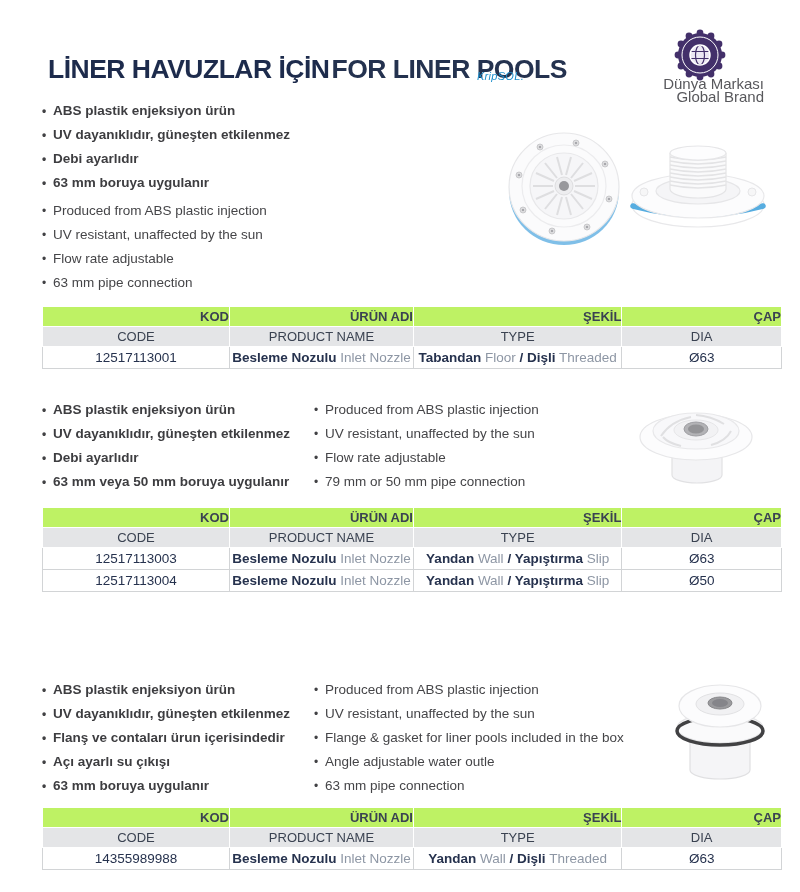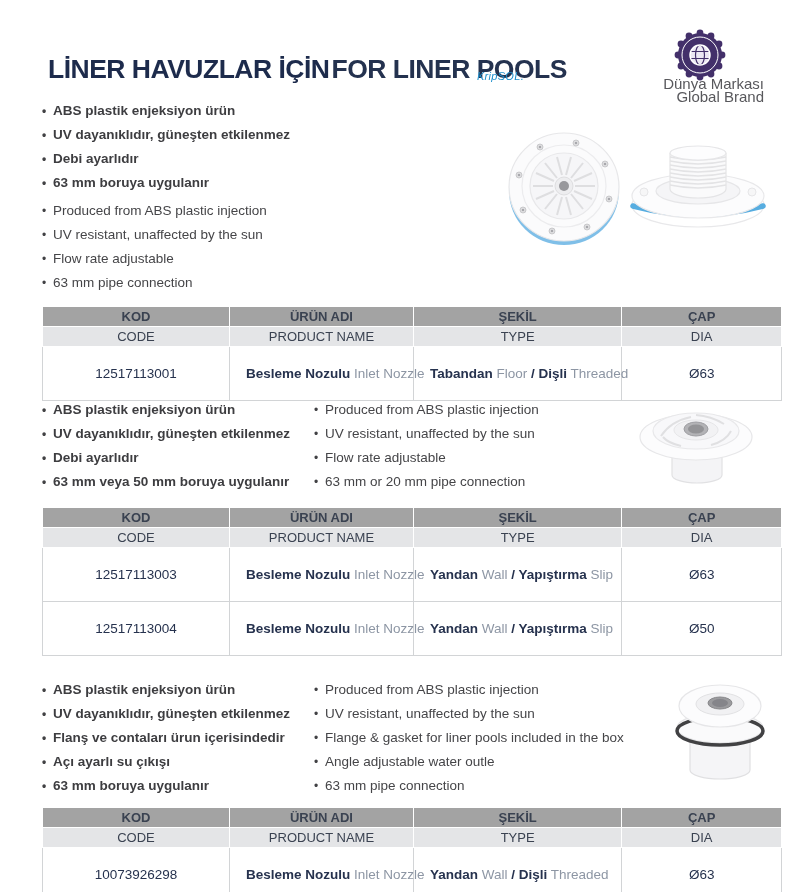--- a/index.html
+++ b/index.html
@@ -22,23 +22,23 @@
   ul.bul .dot{display:inline-block;width:11px;font-size:12px;color:#414144;}
   ul.bul.b-tr li{font-weight:700;color:#3d3d40;}
   ul.bul.b-en li{font-weight:400;color:#454548;}
   #sec3-en li{white-space:nowrap;}
 
   
   .tablewrap{left:42px;width:740px;}
   table.ptable{width:100%;border-collapse:collapse;table-layout:fixed;}
   table.ptable th{padding:0;height:19px;font-size:13px;border:1.5px solid #ffffff;
                   color:#3a4251;text-align:center;vertical-align:middle;}
-  table.ptable tr.h1 th{background:#a3a3a3;font-weight:700;}
+  table.ptable tr.h1 th{background:#bef264;font-weight:700;text-align:right;}
   table.ptable tr.h2 th{background:#e4e5e7;font-weight:400;}
-  table.ptable td{padding:16px;height:21px;background:#ffffff;border:1px solid #d2d4d6;
+  table.ptable td{padding:0;height:21px;background:#ffffff;border:1px solid #d2d4d6;
                   font-size:13.5px;color:#26324e;text-align:center;vertical-align:middle;white-space:nowrap;}
   .sb{font-weight:700;color:#26324e;}
   .sl{font-weight:400;color:#8d96a4;}
 
   svg{display:block;}
 </style>
 </head>
 <body>
 
 <div class="page">
@@ -200,21 +200,21 @@
   <ul class="abs bul b-tr" id="sec2-tr" style="left:42px;top:398px;">
       <li><span class="dot">•</span><span>ABS plastik enjeksiyon ürün</span></li>
       <li><span class="dot">•</span><span>UV dayanıklıdır, güneşten etkilenmez</span></li>
       <li><span class="dot">•</span><span>Debi ayarlıdır</span></li>
       <li><span class="dot">•</span><span>63 mm veya 50 mm boruya uygulanır</span></li>
     </ul>
   <ul class="abs bul b-en" id="sec2-en" style="left:314px;top:398px;">
       <li><span class="dot">•</span><span>Produced from ABS plastic injection</span></li>
       <li><span class="dot">•</span><span>UV resistant, unaffected by the sun</span></li>
       <li><span class="dot">•</span><span>Flow rate adjustable</span></li>
-      <li><span class="dot">•</span><span>63 mm or 20 mm pipe connection</span></li>
+      <li><span class="dot">•</span><span>79 mm or 50 mm pipe connection</span></li>
     </ul>
 
   <div class="abs" style="left:636px;top:391px;">
     <svg width="122" height="98" viewBox="0 0 122 98">
       <path d="M36 50 L36 84 A25 8 0 0 0 86 84 L86 50 Z" fill="#f4f4f6" stroke="#e1e1e3" stroke-width="1.2"></path>
       <ellipse cx="60" cy="46" rx="56" ry="23" fill="#fcfcfd" stroke="#e7e7e9" stroke-width="1.2"></ellipse>
       <ellipse cx="60" cy="40" rx="43" ry="18" fill="#f8f8fa" stroke="#e8e8ea" stroke-width="1.2"></ellipse>
       <g stroke="#e0e0e2" stroke-width="2" fill="none">
         <path d="M25 45 Q35 30 55 26"></path>
           <path d="M60 24 Q75 25 88 33"></path>
@@ -310,21 +310,21 @@
           </tr>
           <tr class="h2">
             <th>CODE</th>
             <th>PRODUCT NAME</th>
             <th>TYPE</th>
             <th>DIA</th>
           </tr>
         </thead>
         <tbody>
           <tr>
-            <td><span>10073926298</span></td>
+            <td><span>14355989988</span></td>
             <td><span class="sb">Besleme Nozulu</span><span class="sl"> Inlet Nozzle</span></td>
             <td><span class="sb">Yandan</span><span class="sl"> Wall </span><span class="sb">/ Dişli</span><span class="sl"> Threaded</span></td>
             <td><span>Ø63</span></td>
           </tr>
         </tbody>
       </table>
     </div>
 
 </div>
 

